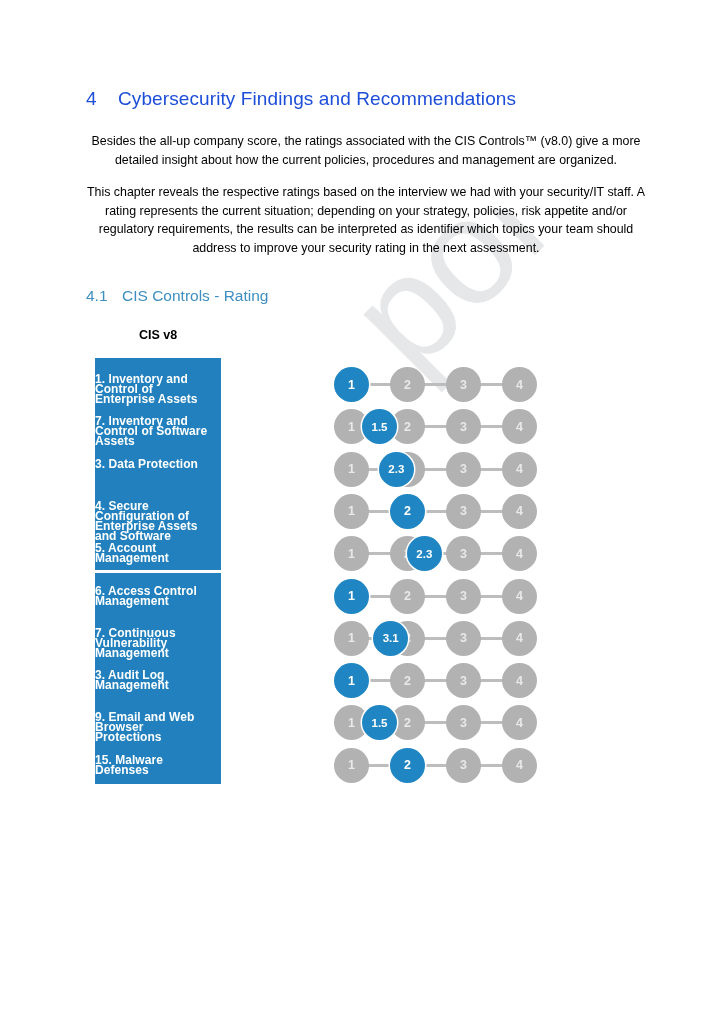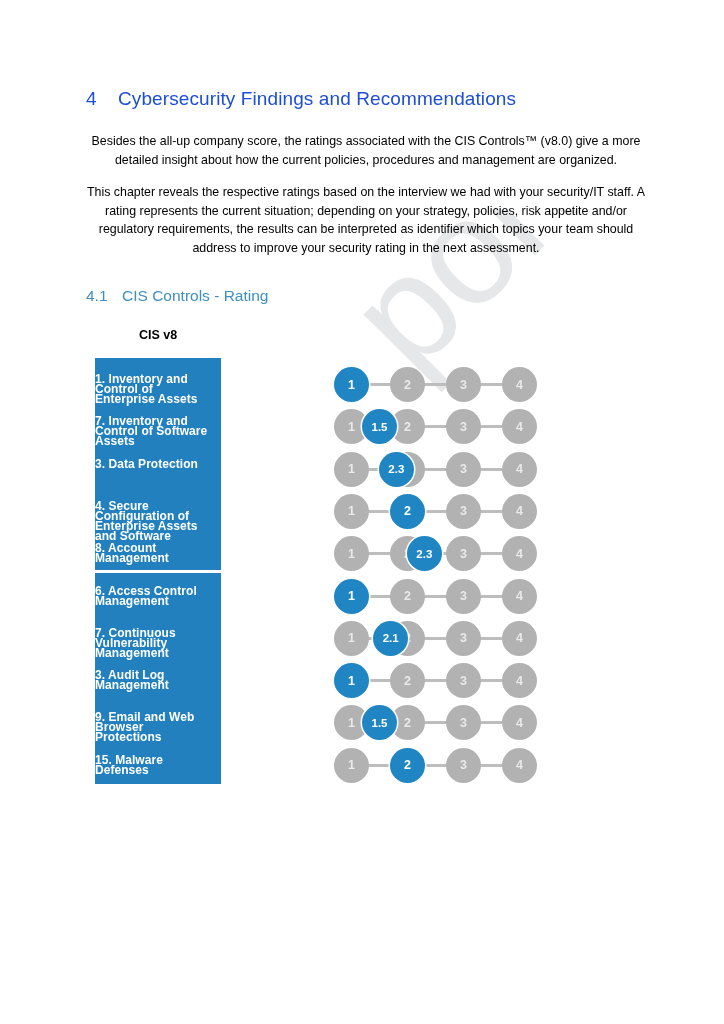--- a/index.html
+++ b/index.html
@@ -244,41 +244,41 @@
         <div class="dot" style="left: 360px; top: 93.6px;">3</div>
         <div class="dot" style="left: 416px; top: 93.6px;">4</div>
         <div class="dot marker wide" style="left: 292.8px; top: 93.6px;">2.3</div>
         <div class="row-label" style="top: 142.9px;">4. Secure Configuration of Enterprise Assets and Software</div>
         <div class="rail" style="top: 151.9px;"></div>
         <div class="dot" style="left: 248px; top: 135.9px;">1</div>
         <div class="dot" style="left: 304px; top: 135.9px;">2</div>
         <div class="dot" style="left: 360px; top: 135.9px;">3</div>
         <div class="dot" style="left: 416px; top: 135.9px;">4</div>
         <div class="dot marker" style="left: 304px; top: 135.9px;">2</div>
-        <div class="row-label" style="top: 185.2px;">8. Account Management</div>
+        <div class="row-label" style="top: 185.2px;">5. Account Management</div>
         <div class="rail" style="top: 194.2px;"></div>
         <div class="dot" style="left: 248px; top: 178.2px;">1</div>
         <div class="dot" style="left: 304px; top: 178.2px;">2</div>
         <div class="dot" style="left: 360px; top: 178.2px;">3</div>
         <div class="dot" style="left: 416px; top: 178.2px;">4</div>
         <div class="dot marker wide" style="left: 320.8px; top: 178.2px;">2.3</div>
         <div class="row-label" style="top: 227.5px;">6. Access Control Management</div>
         <div class="rail" style="top: 236.5px;"></div>
         <div class="dot" style="left: 248px; top: 220.5px;">1</div>
         <div class="dot" style="left: 304px; top: 220.5px;">2</div>
         <div class="dot" style="left: 360px; top: 220.5px;">3</div>
         <div class="dot" style="left: 416px; top: 220.5px;">4</div>
         <div class="dot marker" style="left: 248px; top: 220.5px;">1</div>
         <div class="row-label" style="top: 269.8px;">7. Continuous Vulnerability Management</div>
         <div class="rail" style="top: 278.8px;"></div>
         <div class="dot" style="left: 248px; top: 262.8px;">1</div>
         <div class="dot" style="left: 304px; top: 262.8px;">2</div>
         <div class="dot" style="left: 360px; top: 262.8px;">3</div>
         <div class="dot" style="left: 416px; top: 262.8px;">4</div>
-        <div class="dot marker wide" style="left: 287.2px; top: 262.8px;">2.1</div>
+        <div class="dot marker wide" style="left: 287.2px; top: 262.8px;">3.1</div>
         <div class="row-label" style="top: 312.1px;">3. Audit Log Management</div>
         <div class="rail" style="top: 321.1px;"></div>
         <div class="dot" style="left: 248px; top: 305.1px;">1</div>
         <div class="dot" style="left: 304px; top: 305.1px;">2</div>
         <div class="dot" style="left: 360px; top: 305.1px;">3</div>
         <div class="dot" style="left: 416px; top: 305.1px;">4</div>
         <div class="dot marker" style="left: 248px; top: 305.1px;">1</div>
         <div class="row-label" style="top: 354.4px;">9. Email and Web Browser Protections</div>
         <div class="rail" style="top: 363.4px;"></div>
         <div class="dot" style="left: 248px; top: 347.4px;">1</div>

